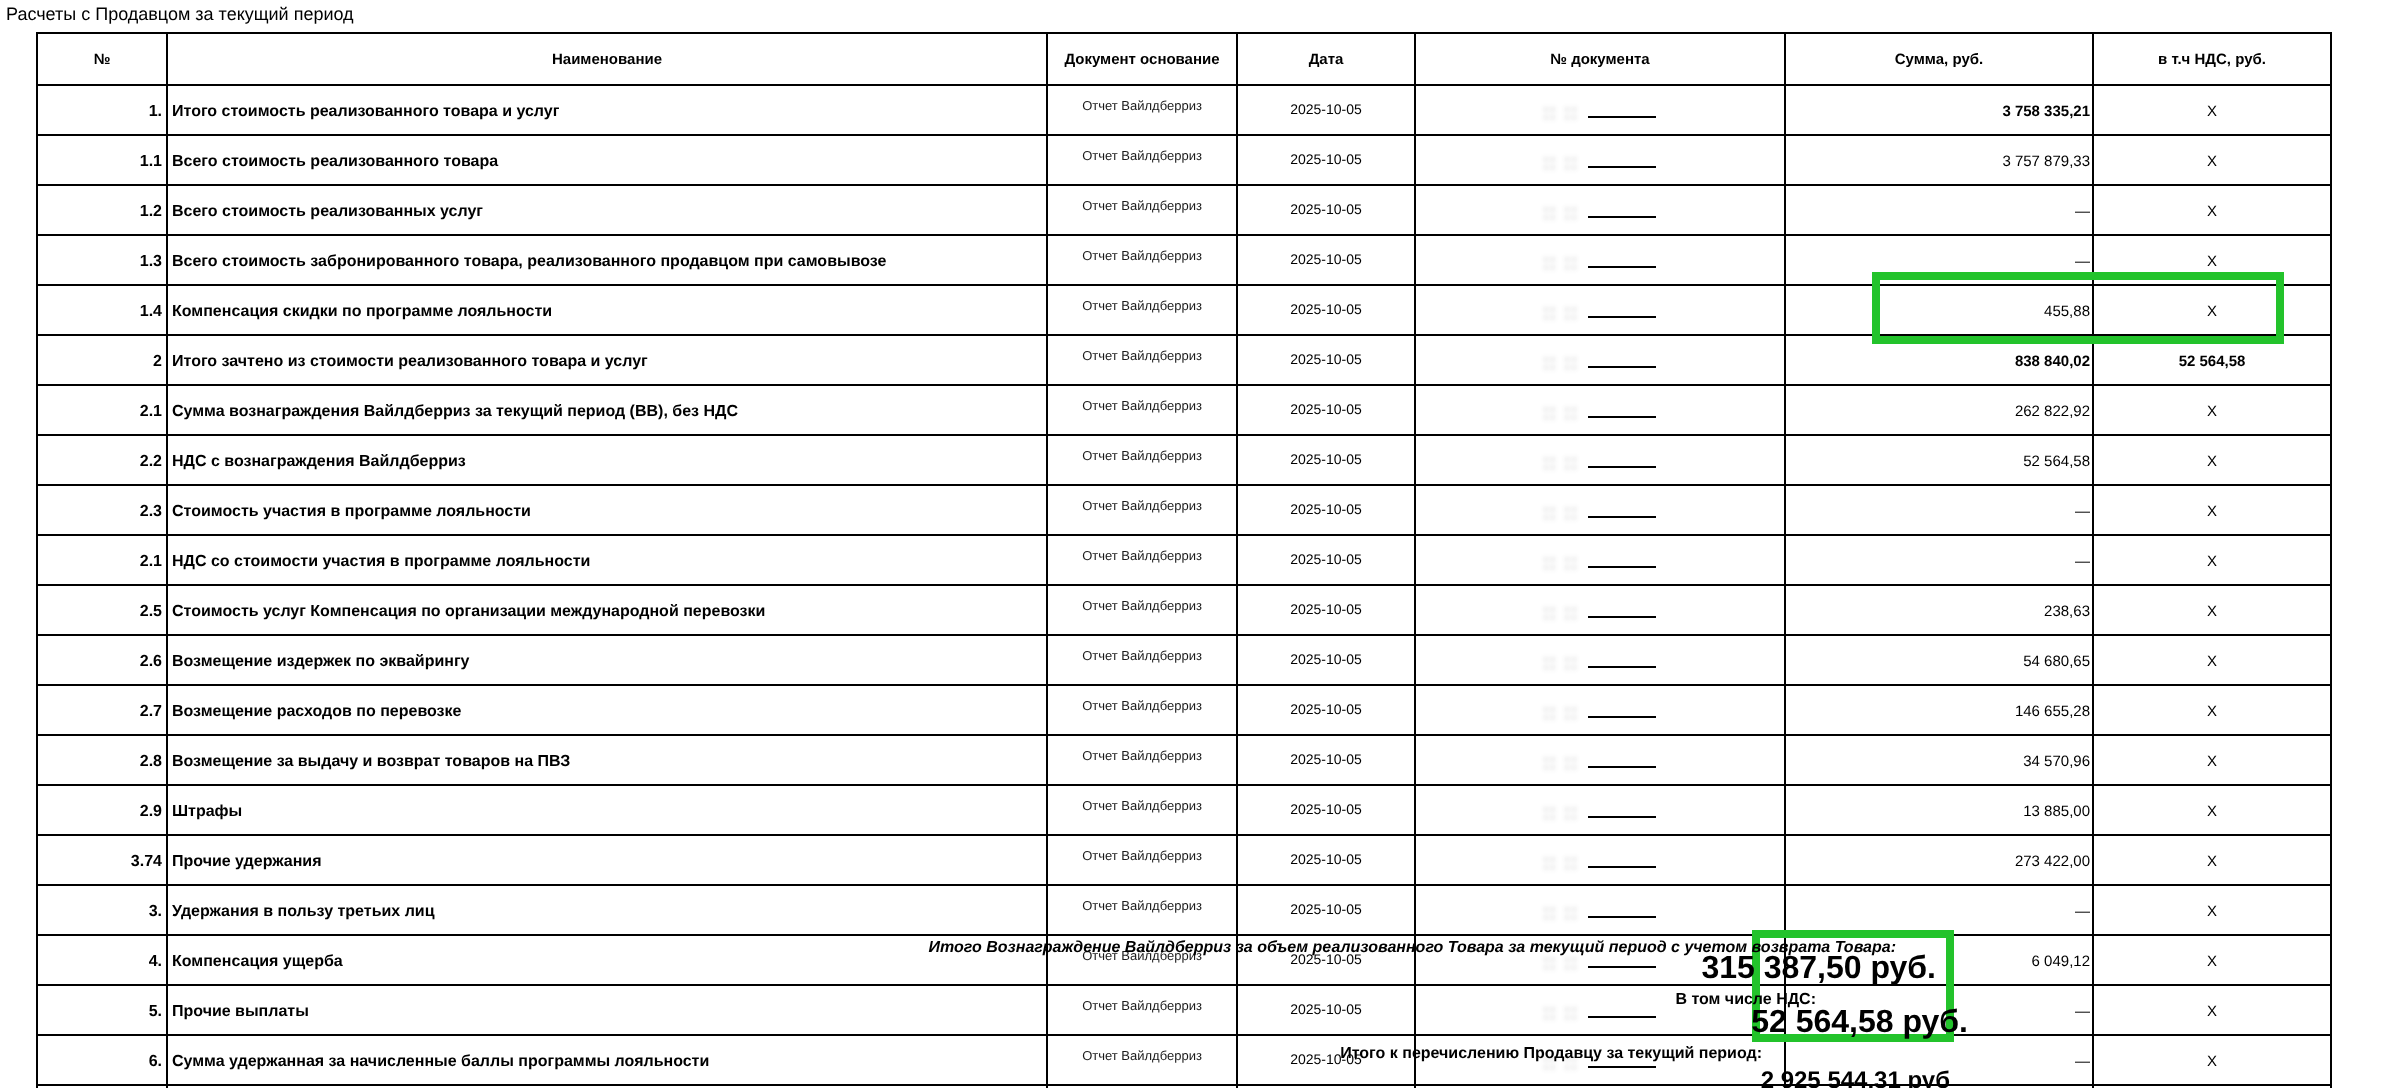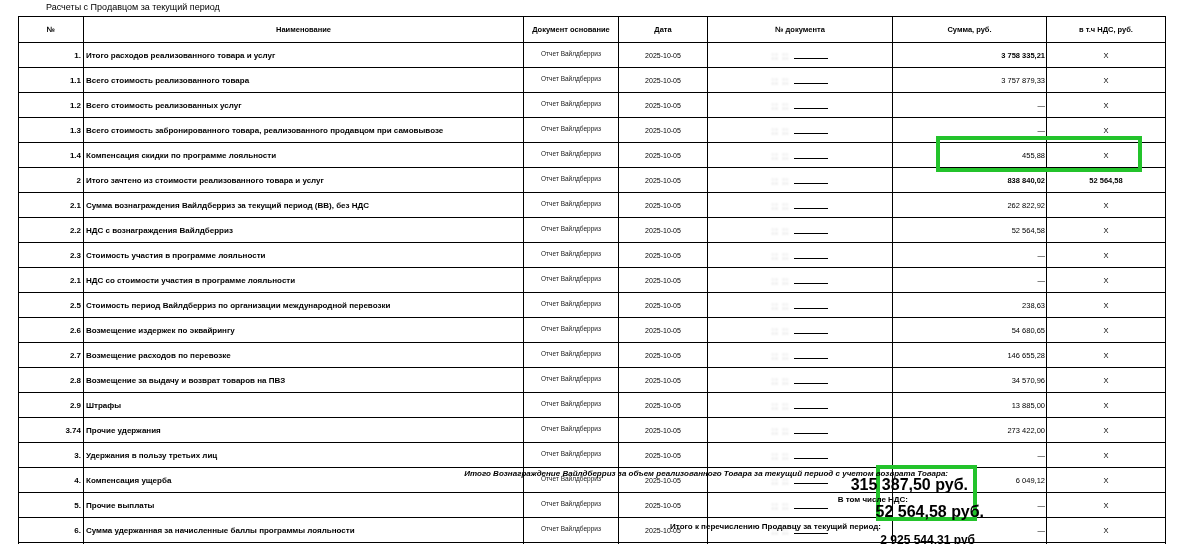--- a/index.html
+++ b/index.html
@@ -2,21 +2,21 @@
 <html><head>
 <meta charset="utf-8">
 <style>
   html,body{margin:0;padding:0;}
   body{
     width:1200px;height:544px;position:relative;overflow:hidden;
     background:#ffffff;color:#000;
     font-family:"Liberation Sans", sans-serif;
   }
   .doc-title{
-    position:absolute;left:3px;top:2px;font-size:9px;color:#000;white-space:nowrap;margin-left:43px;
+    position:absolute;left:3px;top:2px;font-size:9px;color:#000;white-space:nowrap;
   }
   table.settlement{
     position:absolute;left:18px;top:16px;width:1147px;
     border-collapse:collapse;table-layout:fixed;
   }
   table.settlement th, table.settlement td{
     border:1px solid #000;overflow:hidden;white-space:nowrap;
   }
   table.settlement thead th{
     height:23px;font-size:7.5px;font-weight:bold;text-align:center;vertical-align:middle;
@@ -66,21 +66,21 @@
       <th>Документ основание</th>
       <th>Дата</th>
       <th>№ документа</th>
       <th>Сумма, руб.</th>
       <th>в т.ч НДС, руб.</th>
     </tr>
   </thead>
   <tbody>
       <tr>
     <td class="c-num">1.</td>
-    <td class="c-name">Итого расходов реализованного товара и услуг</td>
+    <td class="c-name">Итого стоимость реализованного товара и услуг</td>
     <td class="c-doc">Отчет Вайлдберриз</td>
     <td class="c-date">2025-10-05</td>
     <td class="c-docno"><span class="redact">⁚⁚ ⁚⁚</span><span class="redact-line"></span></td>
     <td class="c-sum bold">3 758 335,21</td>
     <td class="c-vat">X</td>
   </tr>
       <tr>
     <td class="c-num">1.1</td>
     <td class="c-name">Всего стоимость реализованного товара</td>
     <td class="c-doc">Отчет Вайлдберриз</td>
@@ -156,21 +156,21 @@
     <td class="c-num">2.1</td>
     <td class="c-name">НДС со стоимости участия в программе лояльности</td>
     <td class="c-doc">Отчет Вайлдберриз</td>
     <td class="c-date">2025-10-05</td>
     <td class="c-docno"><span class="redact">⁚⁚ ⁚⁚</span><span class="redact-line"></span></td>
     <td class="c-sum">—</td>
     <td class="c-vat">X</td>
   </tr>
       <tr>
     <td class="c-num">2.5</td>
-    <td class="c-name">Стоимость период Вайлдберриз по организации международной перевозки</td>
+    <td class="c-name">Стоимость услуг Компенсация по организации международной перевозки</td>
     <td class="c-doc">Отчет Вайлдберриз</td>
     <td class="c-date">2025-10-05</td>
     <td class="c-docno"><span class="redact">⁚⁚ ⁚⁚</span><span class="redact-line"></span></td>
     <td class="c-sum">238,63</td>
     <td class="c-vat">X</td>
   </tr>
       <tr>
     <td class="c-num">2.6</td>
     <td class="c-name">Возмещение издержек по эквайрингу</td>
     <td class="c-doc">Отчет Вайлдберриз</td>

